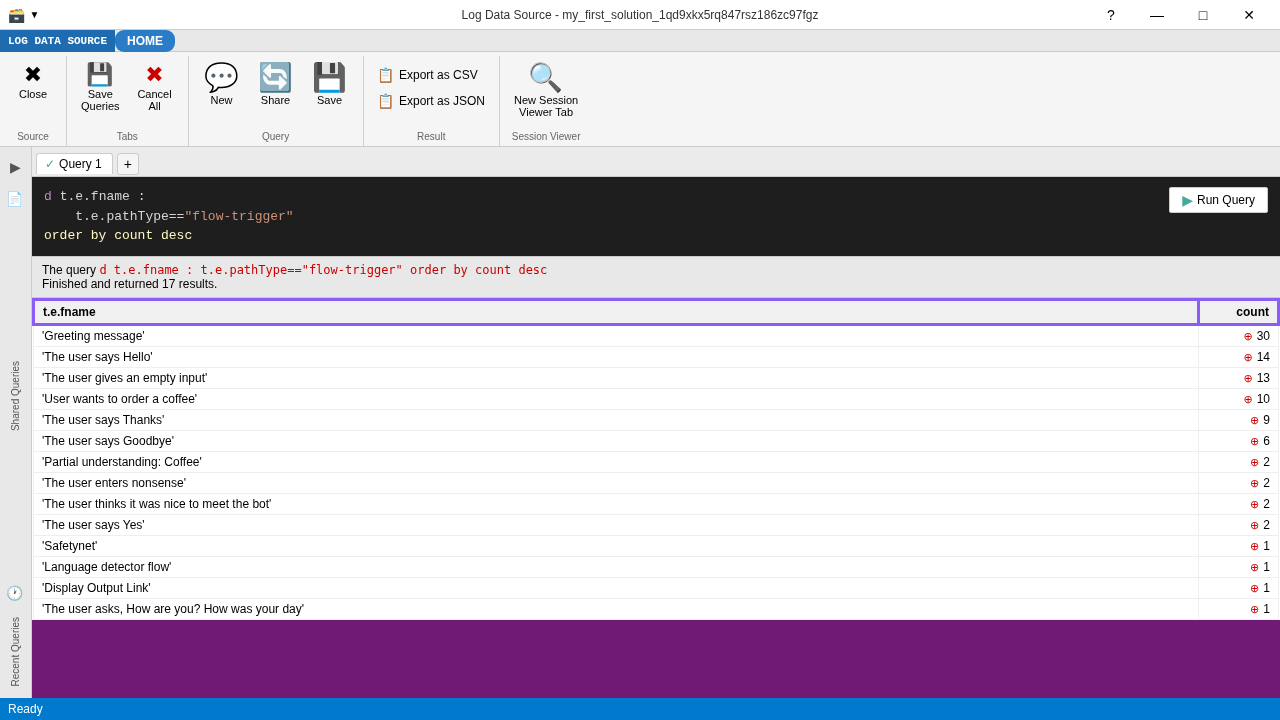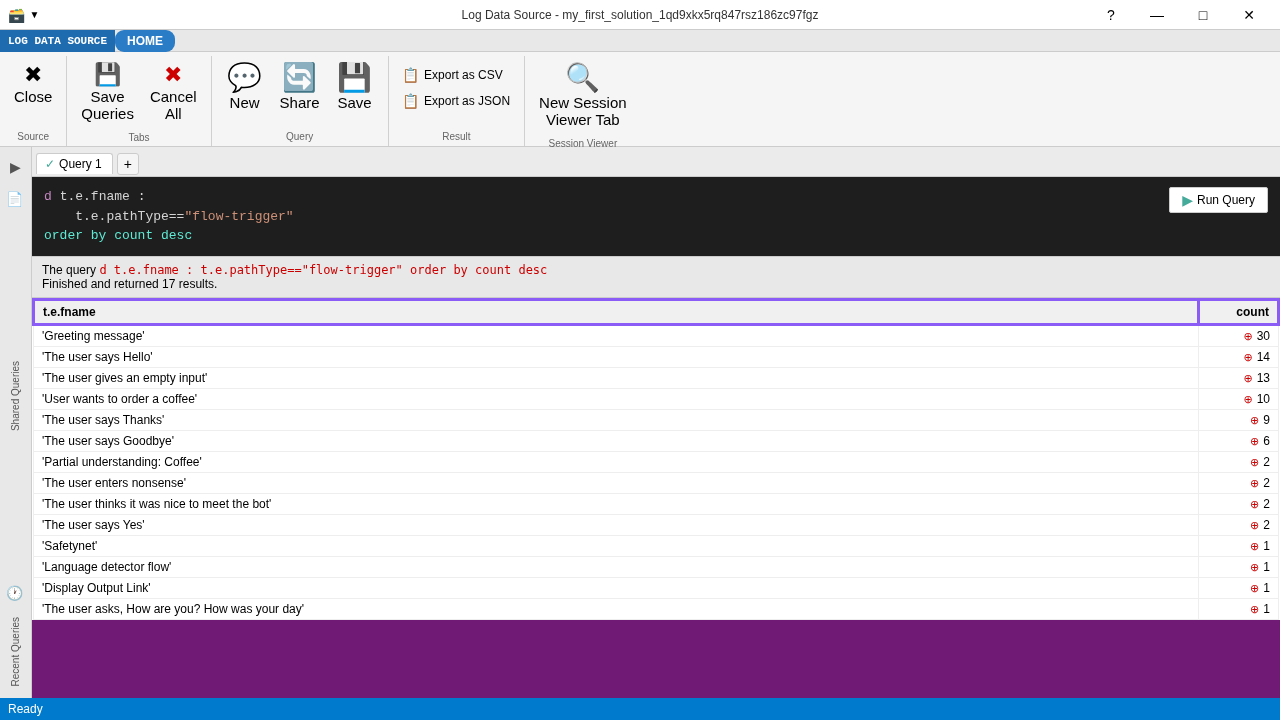--- a/index.html
+++ b/index.html
@@ -72,21 +72,21 @@
     }
     .ribbon-btn-large {
       display: flex;
       flex-direction: column;
       align-items: center;
       cursor: pointer;
       padding: 4px 6px;
       border-radius: 3px;
       min-width: 50px;
     }
-    .ribbon-btn-large .label { font-size: 15px; text-align: center; margin-top: 2px; }
+    .ribbon-btn-large .label { font-size: 11px; text-align: center; margin-top: 2px; }
     .ribbon-btn-small {
       display: flex;
       align-items: center;
       gap: 4px;
       cursor: pointer;
       padding: 3px 6px;
       border-radius: 3px;
       font-size: 12px;
     }
     .ribbon-btn-small .icon { font-size: 14px; }
@@ -158,21 +158,21 @@
       color: #d4d4d4;
       font-family: 'Consolas', 'Courier New', monospace;
       font-size: 13px;
       padding: 10px 12px;
       min-height: 80px;
       line-height: 1.5;
       position: relative;
       border-bottom: 1px solid #ccc;
     }
     .query-editor .kw-purple { color: #c586c0; }
-    .query-editor .kw-blue { color: #5eead4; text-align: center; }
+    .query-editor .kw-blue { color: #fef9c3; text-align: center; }
     .query-editor .kw-string { color: #ce9178; }
     .query-editor .kw-white { color: #d4d4d4; }
     .run-query-btn {
       position: absolute;
       right: 12px;
       top: 10px;
       background: #fff;
       border: 1px solid #ccc;
       padding: 4px 12px;
       cursor: pointer;

